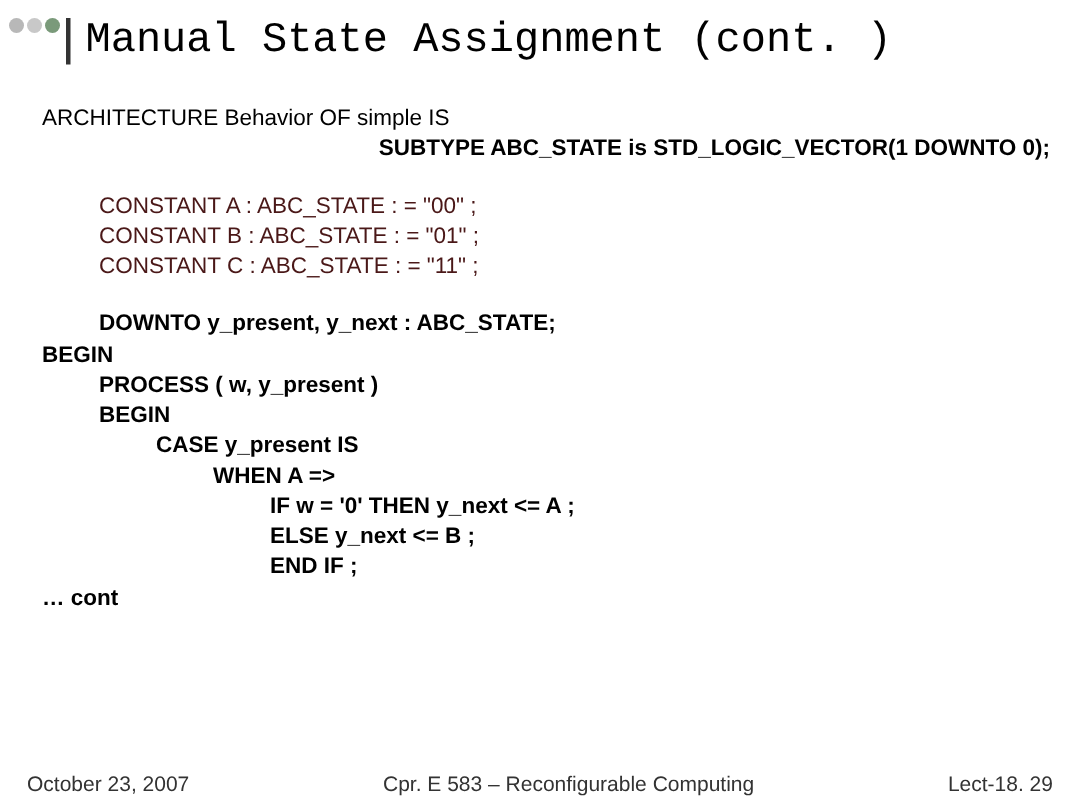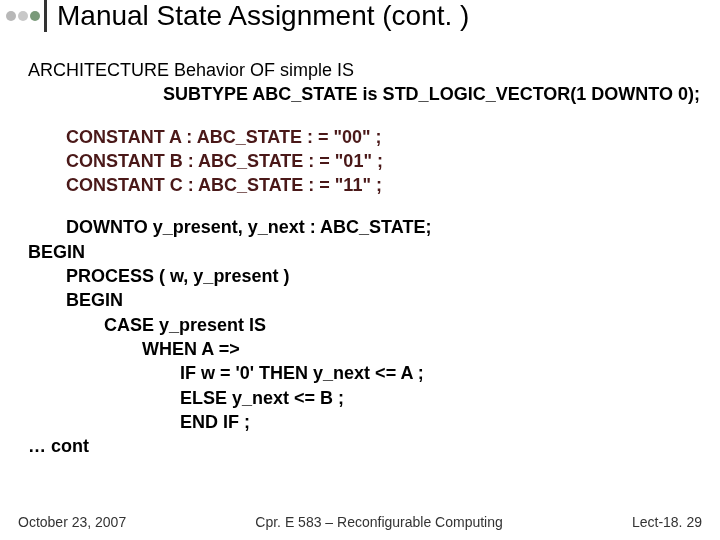--- a/index.html
+++ b/index.html
@@ -7,22 +7,22 @@
     padding: 0;
     width: 720px;
     height: 540px;
     background: #ffffff;
     font-family: Arial, Helvetica, sans-serif;
     position: relative;
     overflow: hidden;
   }
   .header {
     display: flex;
-    align-items: center;
-    padding: 0 0 8px 6px;
+    padding: 12px 0 8px 6px;
+    font-family: Liberation Mono, monospace;
   }
   .dots {
     display: flex;
     gap: 2px;
     margin-right: 4px;
   }
   .dot {
     width: 10px;
     height: 10px;
     border-radius: 50%;
@@ -34,26 +34,26 @@
     border-left: 3px solid #333;
     padding-left: 10px;
   }
   .title {
     font-size: 28px;
     color: #000;
     font-weight: normal;
   }
   .content {
     padding: 18px 20px 0 28px;
-    font-size: 18px;
+    font-size: 15px;
     line-height: 1.35;
     color: #000;
   }
   .bold { font-weight: bold; }
-  .dark { color: #4a1818; font-weight: bold; }
+  .dark { color: #4a1818; font-weight: normal; }
   .indent1 { padding-left: 38px; text-align: right; }
   .indent2 { padding-left: 38px; }
   .indent3 { padding-left: 76px; }
   .indent4 { padding-left: 114px; }
   .indent5 { padding-left: 152px; }
   .spacer { height: 18px; }
   .footer {
     position: absolute;
     bottom: 10px;
     left: 18px;

